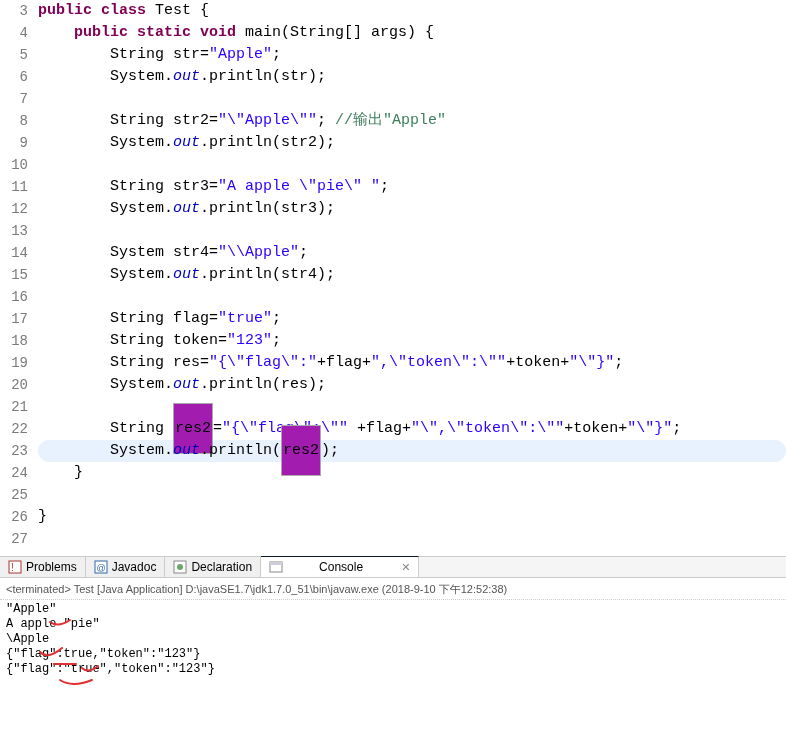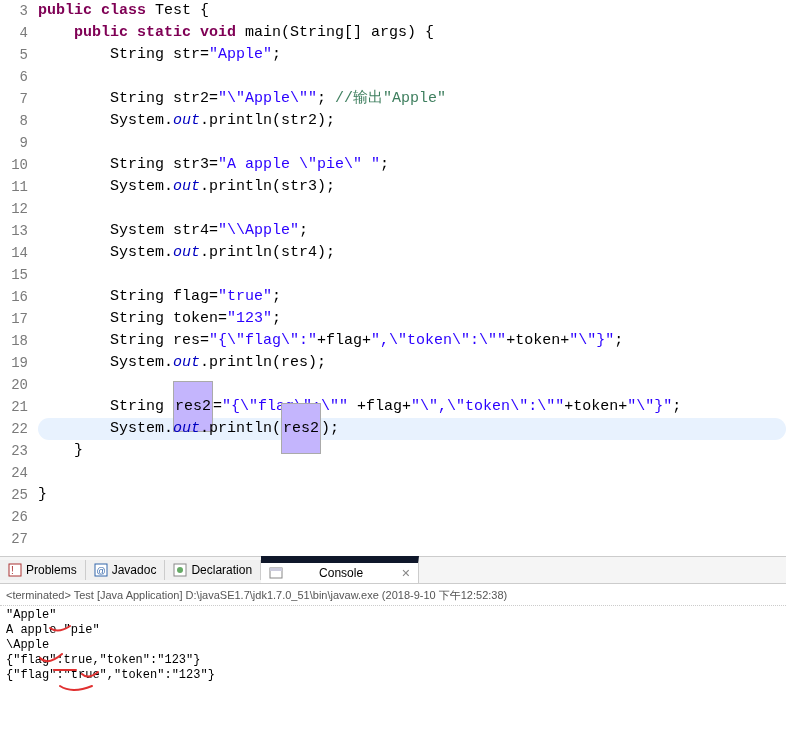--- a/index.html
+++ b/index.html
@@ -7,25 +7,25 @@
 .editor { display: flex; background: #fff; }
 .gutter { width: 34px; text-align: right; padding-right: 6px; color: #7a7a7a; background: #fff; user-select: none; line-height: 22px; font-size: 14px; }
 .gutter div { height: 22px; }
 .code { flex: 1; padding-left: 4px; line-height: 22px; font-size: 15px; }
 .line { height: 22px; white-space: pre; }
 .line.current { background: #e8f2fe; border-radius: 11px; }
 .kw { color: #7f0055; font-weight: bold; }
 .str { color: #2a00ff; }
 .cmt { color: #3f7f5f; }
 .field { color: #0000c0; font-style: italic; }
-.hlbox { background: #c4b5fd; border: 1px solid #aaa; padding: 16px 1px; }
+.hlbox { background: #a21caf; border: 1px solid #aaa; padding: 16px 1px; }
 .panel { border-top: 1px solid #ccc; margin-top: 6px; }
 .tabs { display: flex; align-items: center; background: #f5f5f5; border-bottom: 1px solid #ccc; font-family: "Segoe UI", Tahoma, sans-serif; font-size: 12px; }
 .tab { display: flex; align-items: center; gap: 4px; padding: 3px 8px; border-right: 1px solid #ccc; cursor: pointer; background: #f0f0f0; }
-.tab.active { background: #fff; border-top: 7px solid #0f172a; margin-top:-1px;gap:36px; }
+.tab.active { background: #fff; border-top: 1px solid #0f172a; margin-top:-1px;gap:36px; }
 .tab .ticon { width: 14px; height: 14px; display: inline-block; }
 .tab .close { color: #888; font-size: 11px; margin-left: 2px; }
 .termline { font-family: "Segoe UI", Tahoma, sans-serif; font-size: 11px; color: #555; padding: 4px 6px 2px 6px; border-bottom: 1px dotted #ccc; }
 .console { font-family: Consolas, "Courier New", monospace; font-size: 12px; padding: 2px 6px 8px 6px; line-height: 15px; white-space: pre; position: relative; }
 .redmark { position: absolute; pointer-events: none; }
 .redmark svg { display: block; }
 </style>
 </head>
 <body>
 
@@ -54,20 +54,21 @@
       <div>23</div>
       <div>24</div>
       <div>25</div>
       <div>26</div>
       <div>27</div>
     </div>
   <div class="code">
       <div class="line"><span class="kw">public</span><span> </span><span class="kw">class</span><span> Test {</span></div>
       <div class="line">    <span class="kw">public</span><span> </span><span class="kw">static</span><span> </span><span class="kw">void</span><span> main(String[] args) {</span></div>
       <div class="line">        <span>String str=</span><span class="str">"Apple"</span><span>;</span></div>
+      <div class="line">        <span>System.</span><span class="field">out</span><span>.println(str);</span></div>
       <div class="line"></div>
       <div class="line">        <span>String str2=</span><span class="str">"\"Apple\""</span><span>; </span><span class="cmt">//输出"Apple"</span></div>
       <div class="line">        <span>System.</span><span class="field">out</span><span>.println(str2);</span></div>
       <div class="line"></div>
       <div class="line">        <span>String str3=</span><span class="str">"A apple \"pie\" "</span><span>;</span></div>
       <div class="line">        <span>System.</span><span class="field">out</span><span>.println(str3);</span></div>
       <div class="line"></div>
       <div class="line">        <span>System str4=</span><span class="str">"\\Apple"</span><span>;</span></div>
       <div class="line">        <span>System.</span><span class="field">out</span><span>.println(str4);</span></div>
       <div class="line"></div>

